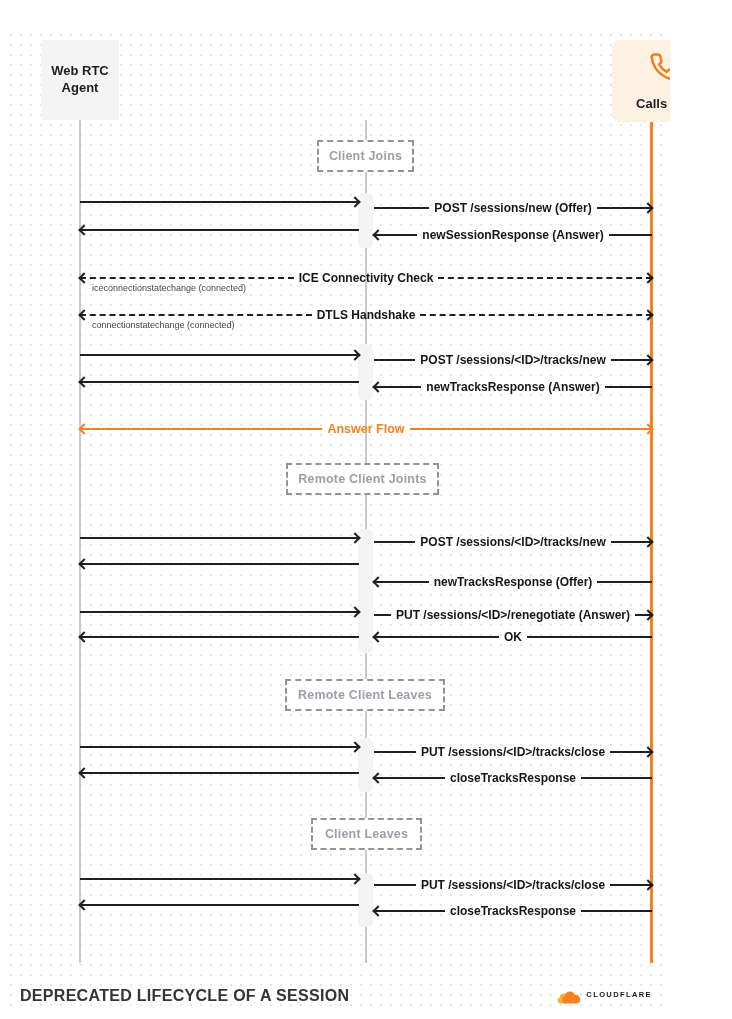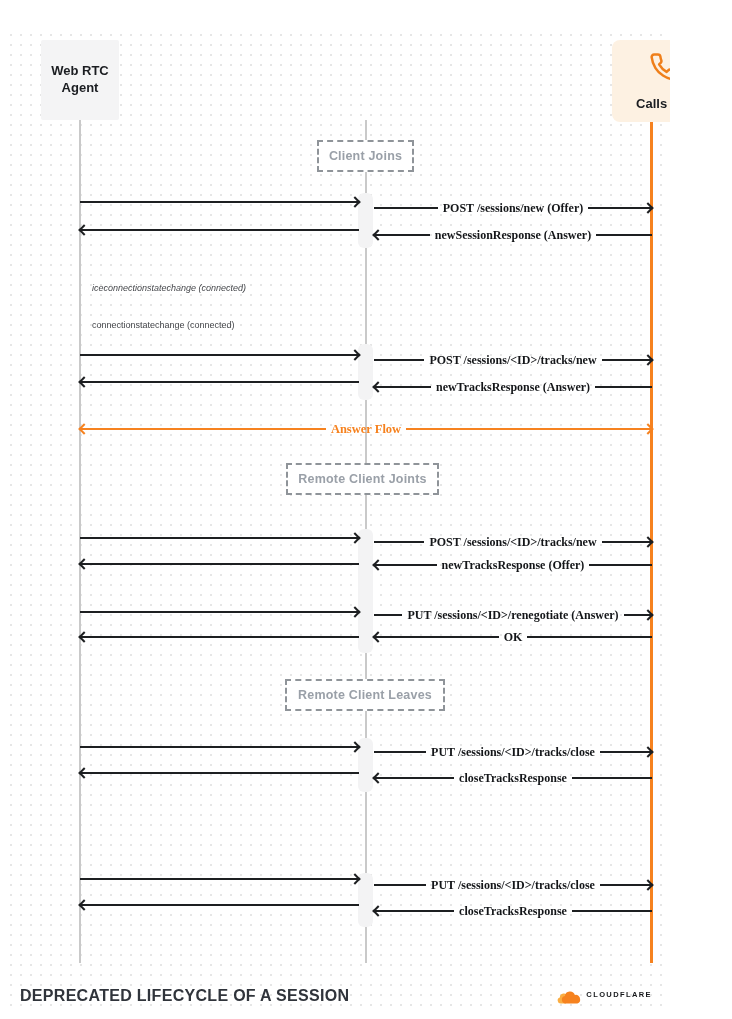--- a/index.html
+++ b/index.html
@@ -18,21 +18,21 @@
   .lifeline.orange{background:var(--accent);width:2.5px;}
   
   .act{position:absolute;left:358px;width:15px;background:#f3f3f4;border-radius:6px;}
   
   .actor{position:absolute;top:40px;width:78px;height:80px;background:#f4f4f5;border-radius:2px;
          display:flex;flex-direction:column;align-items:center;justify-content:center;
          font-weight:700;font-size:13px;line-height:1.3;color:#1b1d21;text-align:center;}
   .actor.api{width:80px;height:82px;background:#fdf1e2;border-radius:8px;justify-content:flex-start;padding-top:12px;}
   .actor.api .api-label{margin-top:9px;font-weight:700;font-size:13px;color:#1b1d21;}
   
-  .row{position:absolute;display:flex;align-items:center;height:18px;font-family:Liberation Serif, serif;}
+  .row{position:absolute;display:flex;align-items:center;height:18px;}
   .seg{flex:1;min-width:2px;height:0;border-top:2px solid var(--arrow);}
   .seg.dash{border-top:2.5px dashed var(--arrow);}
   .seg.media{border-top:2.5px solid var(--accent);}
   .lbl{font-weight:700;font-size:12px;color:#141619;white-space:nowrap;padding:0 5px;}
   .lbl.media{color:var(--accent);font-size:12.5px;}
   .head{position:absolute;width:8px;height:8px;top:50%;
         border-top:2.5px solid var(--arrow);border-right:2.5px solid var(--arrow);}
   .head.r{right:0;transform:translateY(-50%) rotate(45deg);}
   .head.l{left:0;transform:translateY(-50%) rotate(-135deg);}
   .head.media{border-color:var(--accent);}
@@ -79,20 +79,23 @@
 
   <div class="section" style="left:286px;top:463px;width:153px;height:32px;">
     <span>Remote Client Joints</span>
   </div>
   <div class="section" style="left:317px;top:140px;width:97px;height:32px;">
     <span>Client Joins</span>
   </div>
   <div class="section" style="left:285px;top:679px;width:160px;height:32px;">
     <span>Remote Client Leaves</span>
   </div>
+  <div class="section" style="left:311px;top:818px;width:111px;height:32px;">
+    <span>Client Leaves</span>
+  </div>
 
   <div class="row" style="left:80px;top:193px;width:279px;">
     <span class="seg"></span>
       <span class="head r"></span>
   </div>
   <div class="row" style="left:374px;top:199px;width:278px;">
     <span class="seg"></span>
       <span class="lbl">POST /sessions/new (Offer)</span>
       <span class="seg"></span>
       <span class="head r"></span>
@@ -101,22 +104,36 @@
     <span class="seg"></span>
       <span class="lbl">newSessionResponse (Answer)</span>
       <span class="seg"></span>
       <span class="head l"></span>
   </div>
   <div class="row" style="left:80px;top:221px;width:279px;">
     <span class="seg"></span>
       <span class="head l"></span>
   </div>
 
-  <div class="note" style="top:283px;font-style:italic;">iceconnectionstatechange (connected)</div>
-
+  <div class="row" style="left:80px;top:269px;width:572px;">
+    <span class="seg dash"></span>
+      <span class="lbl">ICE Connectivity Check</span>
+      <span class="seg dash"></span>
+      <span class="head l"></span>
+      <span class="head r"></span>
+  </div>
+  <div class="note" style="top:283px;">iceconnectionstatechange (connected)</div>
+
+  <div class="row" style="left:80px;top:306px;width:572px;">
+    <span class="seg dash"></span>
+      <span class="lbl">DTLS Handshake</span>
+      <span class="seg dash"></span>
+      <span class="head l"></span>
+      <span class="head r"></span>
+  </div>
   <div class="note" style="top:320px;">connectionstatechange (connected)</div>
 
   <div class="row" style="left:80px;top:346px;width:279px;">
     <span class="seg"></span>
       <span class="head r"></span>
   </div>
   <div class="row" style="left:374px;top:351px;width:278px;">
     <span class="seg"></span>
       <span class="lbl">POST /sessions/&lt;ID&gt;/tracks/new</span>
       <span class="seg"></span>
@@ -144,21 +161,21 @@
   <div class="row" style="left:80px;top:529px;width:279px;">
     <span class="seg"></span>
       <span class="head r"></span>
   </div>
   <div class="row" style="left:374px;top:533px;width:278px;">
     <span class="seg"></span>
       <span class="lbl">POST /sessions/&lt;ID&gt;/tracks/new</span>
       <span class="seg"></span>
       <span class="head r"></span>
   </div>
-  <div class="row" style="left:374px;top:556px;width:278px;justify-content:flex-end;">
+  <div class="row" style="left:374px;top:573px;width:278px;justify-content:flex-end;">
     <span class="seg"></span>
       <span class="lbl">newTracksResponse (Offer)</span>
       <span class="seg"></span>
       <span class="head l"></span>
   </div>
   <div class="row" style="left:80px;top:555px;width:279px;">
     <span class="seg"></span>
       <span class="head l"></span>
   </div>
 

